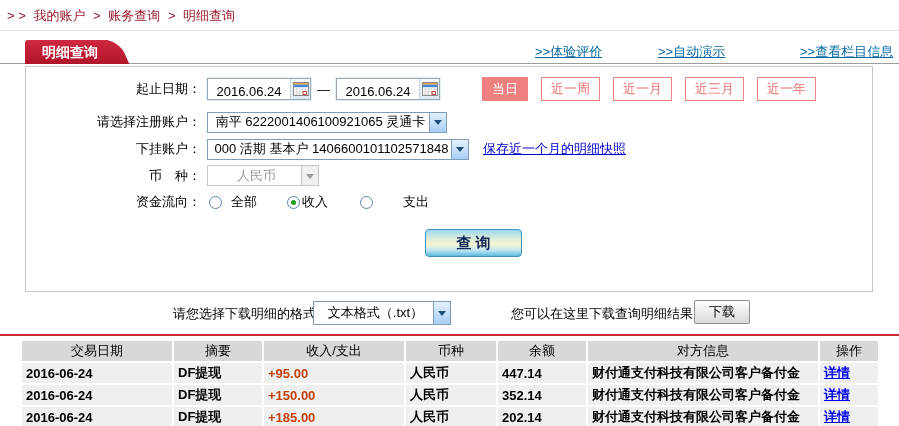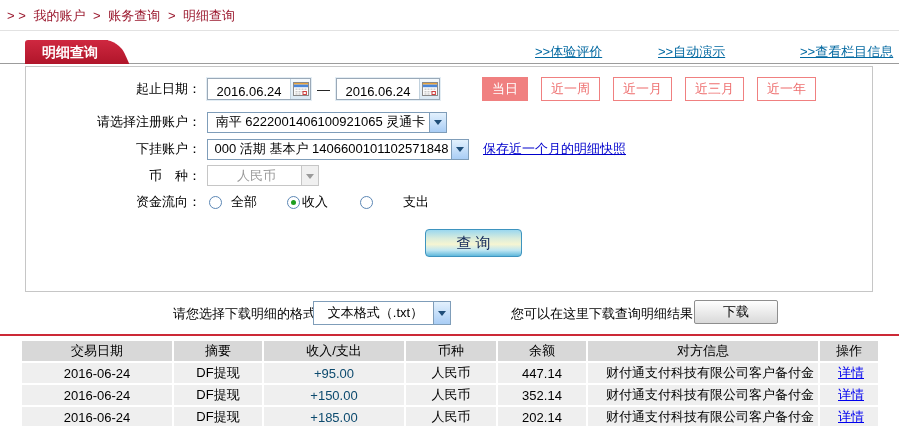--- a/index.html
+++ b/index.html
@@ -70,42 +70,42 @@
   .radio { width:13px; height:13px; border:1px solid #5c87b5; border-radius:50%; background:#fff;
            position:relative; flex:none; }
   .radio.checked::after { content:""; position:absolute; left:3px; top:3px; width:5px; height:5px;
                           border-radius:50%; background:#1f9e1f; }
   .ro-1 { margin-left:8px; } .ro-1 .radio { margin-right:9px; }
   .ro-2 { margin-left:30px; } .ro-2 .radio { margin-right:2px; }
   .ro-3 { margin-left:32px;gap:28px; } .ro-3 .radio { margin-right:2px; }
 
   
   .query-btn { position:absolute; left:399px; top:0; width:97px; height:28px; border:1px solid #3e94bf;
-               border-radius:4px; color:#0f2557; font-weight:normal; font-size:15px; cursor:pointer;
+               border-radius:4px; color:#0f2557; font-weight:bold; font-size:15px; cursor:pointer;
                background:linear-gradient(180deg,#9bd7ef 0%,#d9ecdc 32%,#f6f5d2 55%,#bfe6f2 78%,#5fb8dc 100%);
                font-family:inherit; }
 
   
   .download-row { position:absolute; left:0; top:299px; width:899px; height:27px; }
   .dl-format-label { position:absolute; left:173px; top:6px; }
   .dl-select { position:absolute; left:313px; top:2px; width:138px; height:24px; margin-left:0; }
   .dl-result-label { position:absolute; left:511px; top:6px; }
-  .dl-btn { position:absolute; left:694px; top:1px; width:84px; height:24px; border:1px solid #8e8e8e;
+  .dl-btn { position:absolute; left:694px; top:1px; width:56px; height:24px; border:1px solid #8e8e8e;
             border-radius:2px; background:linear-gradient(180deg,#fefefe,#d9d9d9); font-size:13px;
             color:#000; cursor:pointer; font-family:Liberation Sans, sans-serif; }
 
   .red-divider { position:absolute; left:0; top:334px; width:899px; height:2px; background:#cc2936; }
 
   
   .result-table { position:absolute; left:20px; top:339px; width:860px; border-collapse:separate;
                   border-spacing:2px; table-layout:fixed; font-size:13px; }
   .result-table th { background:#d8d8d8; font-weight:normal; height:18px; padding:1px 2px; text-align:center; }
-  .result-table td { background:#efefef; height:18px; padding:1px 18px; text-align:center; white-space:nowrap;
-                     overflow:hidden; }
-  .amount { color:#0c4a6e; }
+  .result-table td { background:#efefef; height:18px; padding:1px 4px; white-space:nowrap;
+                     overflow:hidden;font-weight:bold; }
+  .amount { color:#c2410c; }
   .detail-link { color:#0000ee; text-decoration:underline; cursor:pointer; }
 </style>
 </head>
 <body>
 
 <div class="page">
 
   <div class="breadcrumb">
     <span>&gt; &gt;</span>
     <a>我的账户</a>

